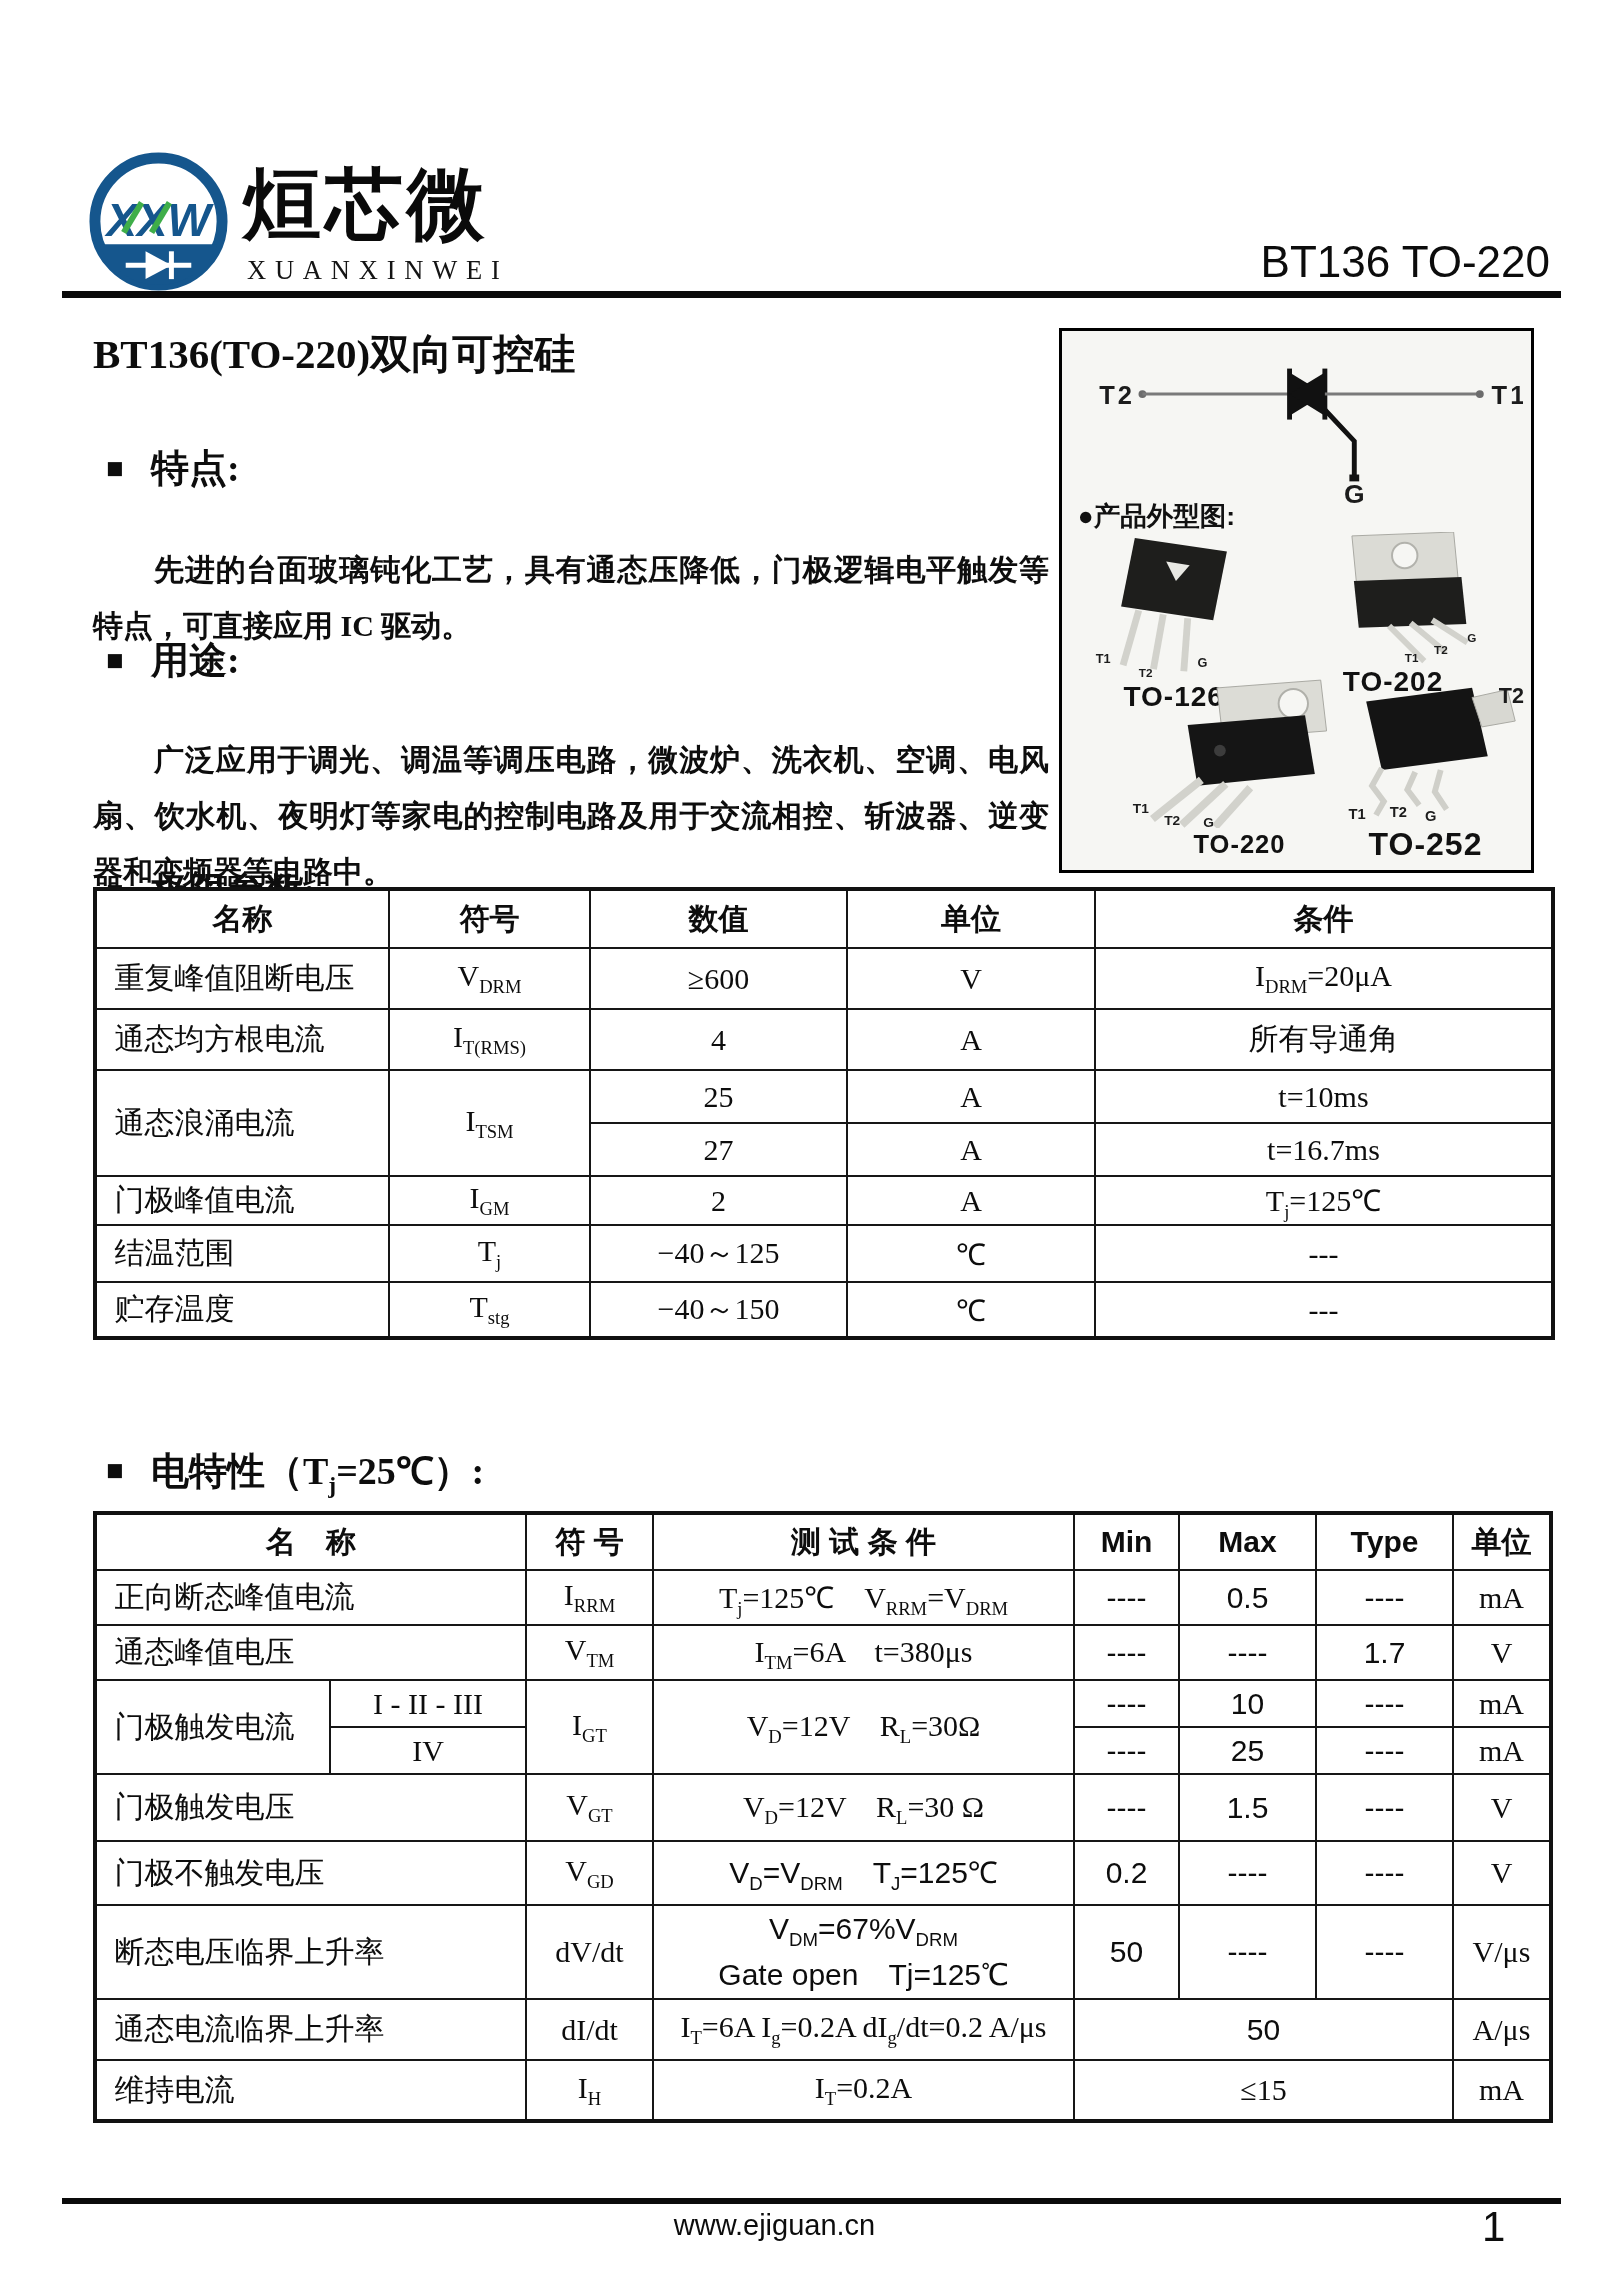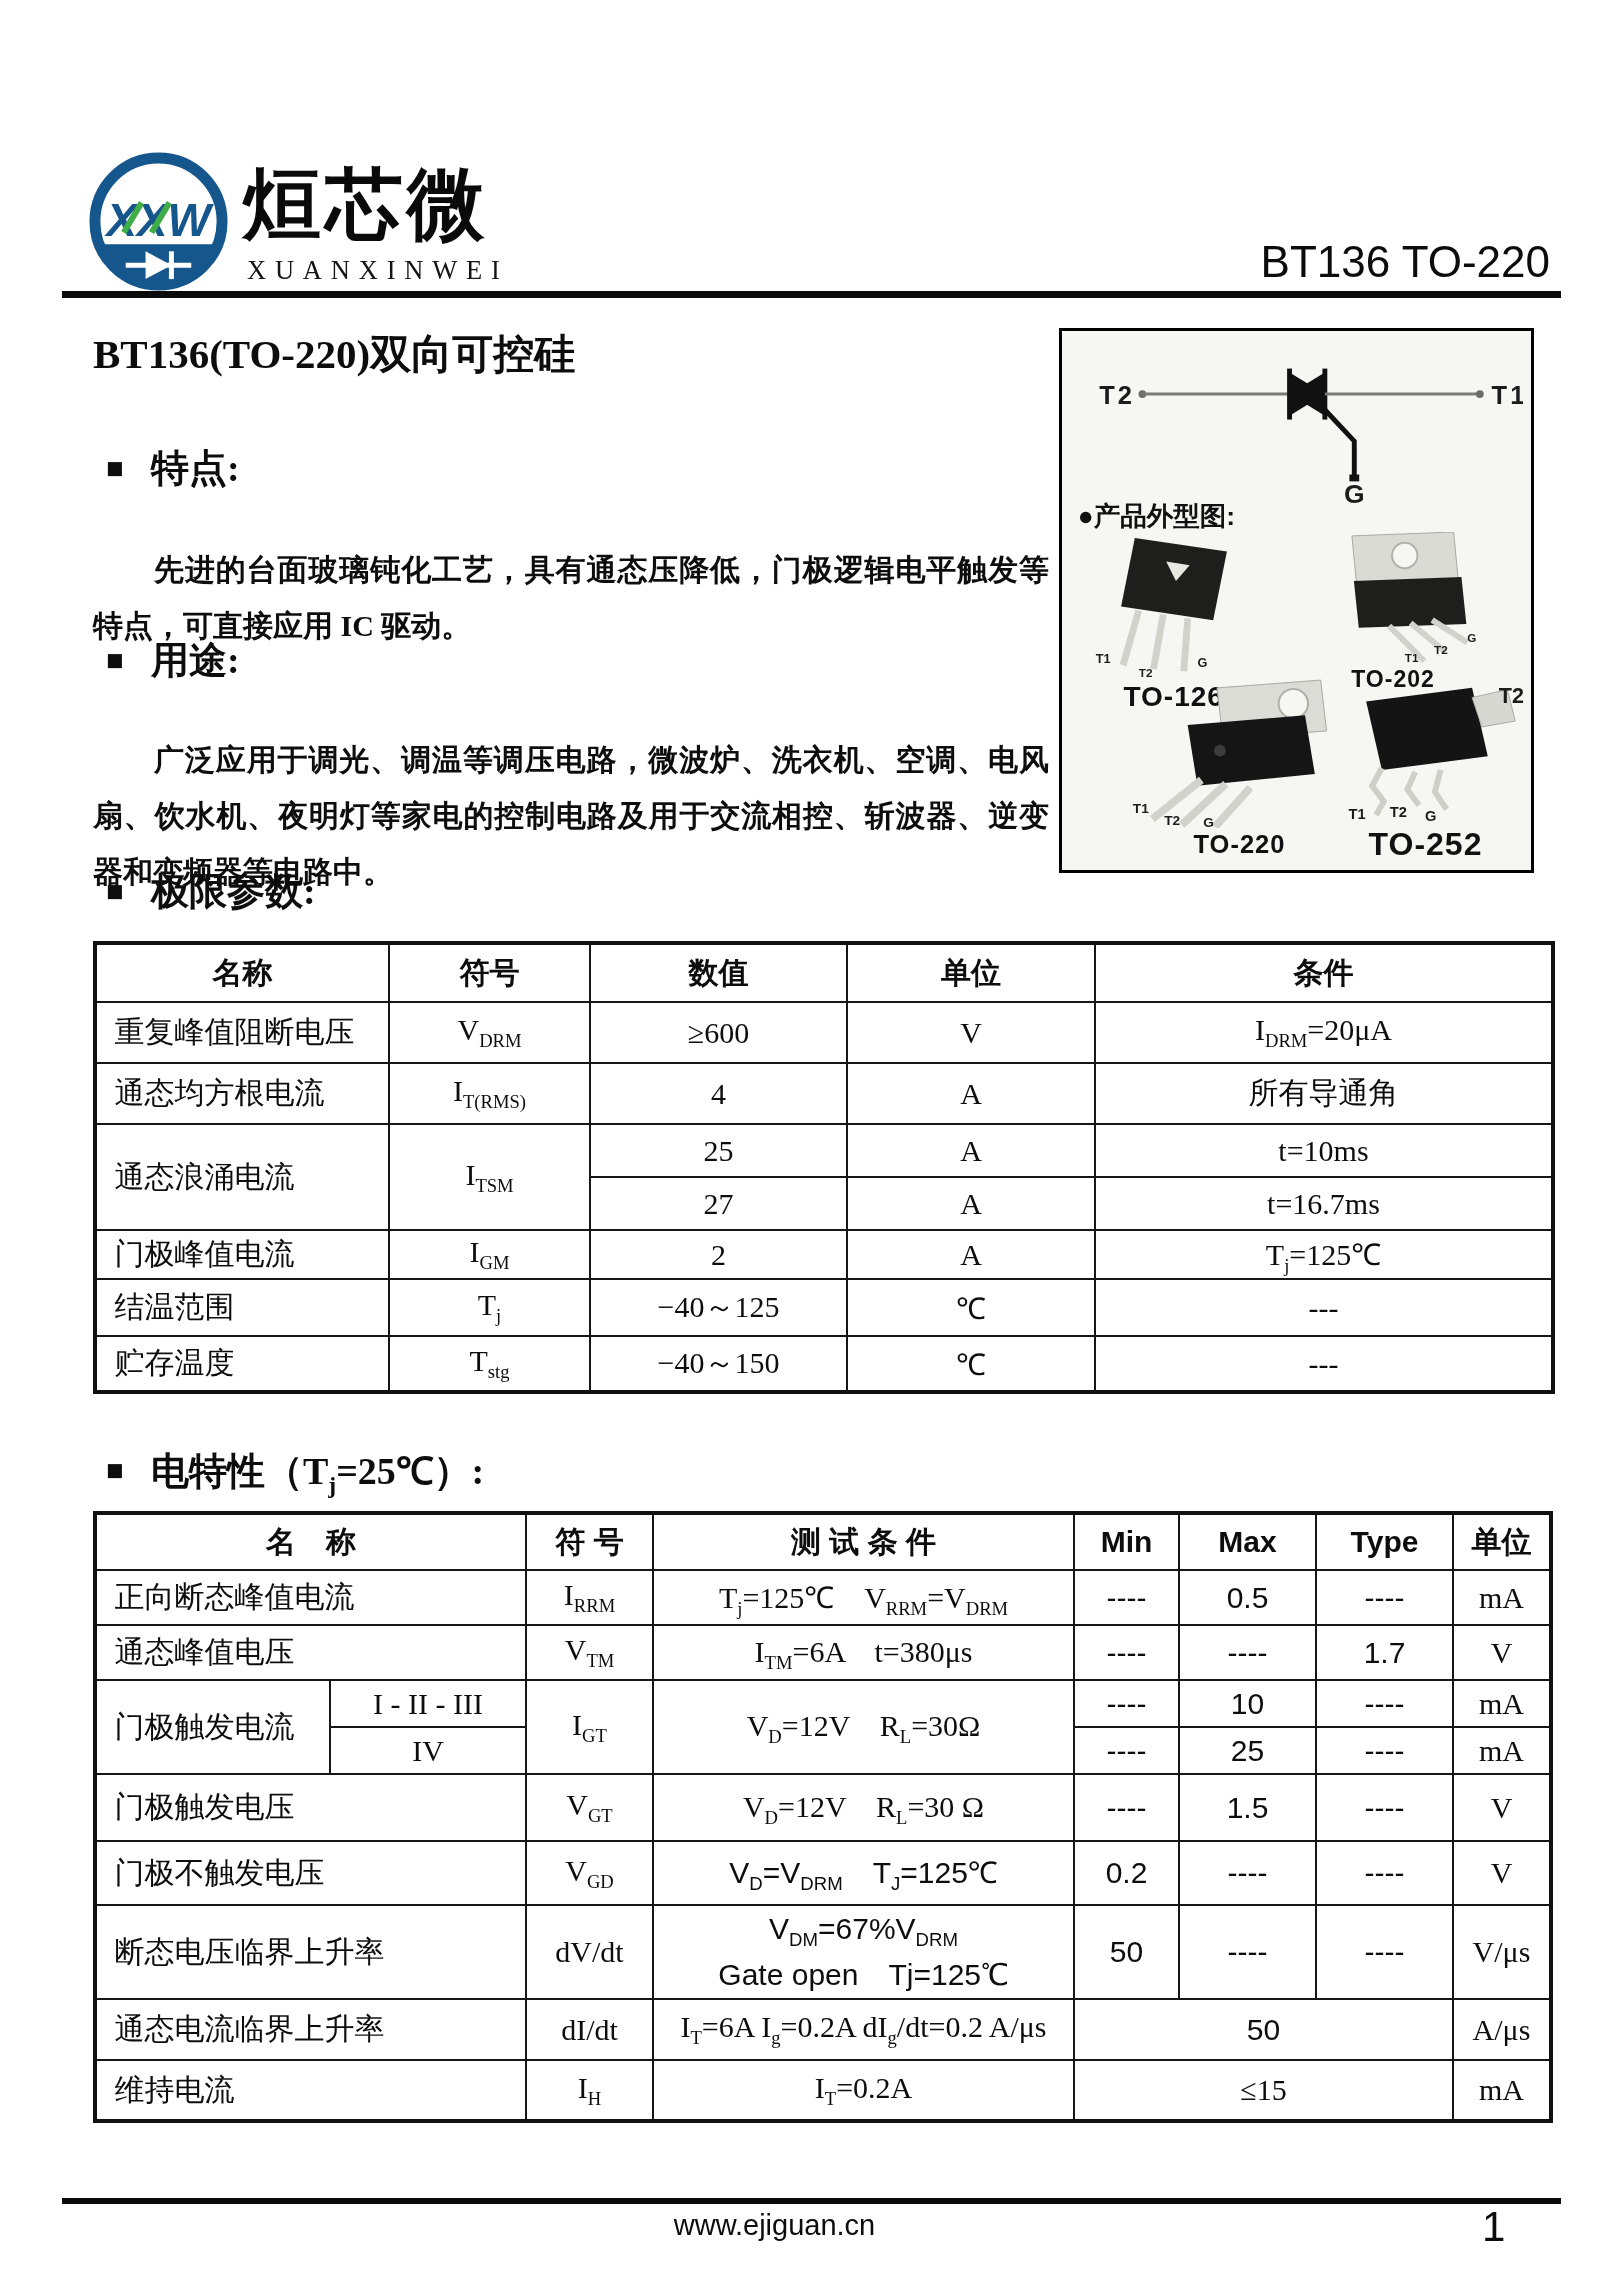--- a/index.html
+++ b/index.html
@@ -25,38 +25,38 @@
           font-weight:bold; text-indent:61px; text-align:justify; }
 
   
   .product-box { position:absolute; left:1059px; top:328px; width:469px; height:539px;
                  border:3.9px solid #000; background:#f6f6f3; }
   .outline-label { position:absolute; left:15.7px; top:167px; font-family:"Liberation Sans",sans-serif;
                  font-weight:bold; font-size:26.5px; color:#111; }
   .pkg-cell { position:absolute; display:flex; flex-direction:column; align-items:center; }
   .pkg-cap { font-family:"Liberation Sans",sans-serif; font-weight:bold; color:#111; margin-top:2px; }
   .cap-126 { font-size:28px; letter-spacing:1px; }
-  .cap-202 { font-size:23px; letter-spacing:1px; }
+  .cap-202 { font-size:28px; letter-spacing:1px; }
   .cap-220 { font-size:25.5px; letter-spacing:1px; }
   .cap-252 { font-size:32px; letter-spacing:1px; }
   .pin-label { font-family:"Liberation Sans",sans-serif; font-weight:bold; fill:#1c1c1c; }
 
   
   table.dtable { position:absolute; border-collapse:collapse; table-layout:fixed; background:#fff; }
   .dtable th, .dtable td { border:2.9px solid #161616; text-align:center; vertical-align:middle;
                            font-size:30px; padding:0; overflow:hidden; }
   .dtable { border:4.9px solid #111; }
   .hdr { font-family:"Liberation Sans",sans-serif; font-weight:bold; font-size:32px; }
   td.nm { text-align:left; padding-left:17.6px; }
   .sym { font-size:32px; }
   sub { font-size:0.62em; }
   .num { font-family:"Liberation Sans",sans-serif; font-size:29px; }
   .sanscell { font-family:"Liberation Sans",sans-serif; font-size:28px; }
   .cond2line { line-height:1.4; }
-  .t1 { left:93px; top:941px; width:1457px; }
+  .t1 { left:93px; top:887px; width:1457px; }
   .t2 { left:93px; top:1511px; width:1457px; }
   .quad { font-size:30px; }
 
   
   .rule-bottom { position:absolute; left:62px; top:2198px; width:1499px; height:5.9px; background:#0a0a0a; }
   .footer-site { position:absolute; left:0; top:2209px; width:1549px; text-align:center;
                  font-family:"Liberation Sans",sans-serif; font-size:29px; color:#0c0c0c; }
   .page-num { position:absolute; left:1482px; top:2203px; font-family:"Liberation Sans",sans-serif;
               font-size:42px; color:#0c0c0c; }
 </style>

